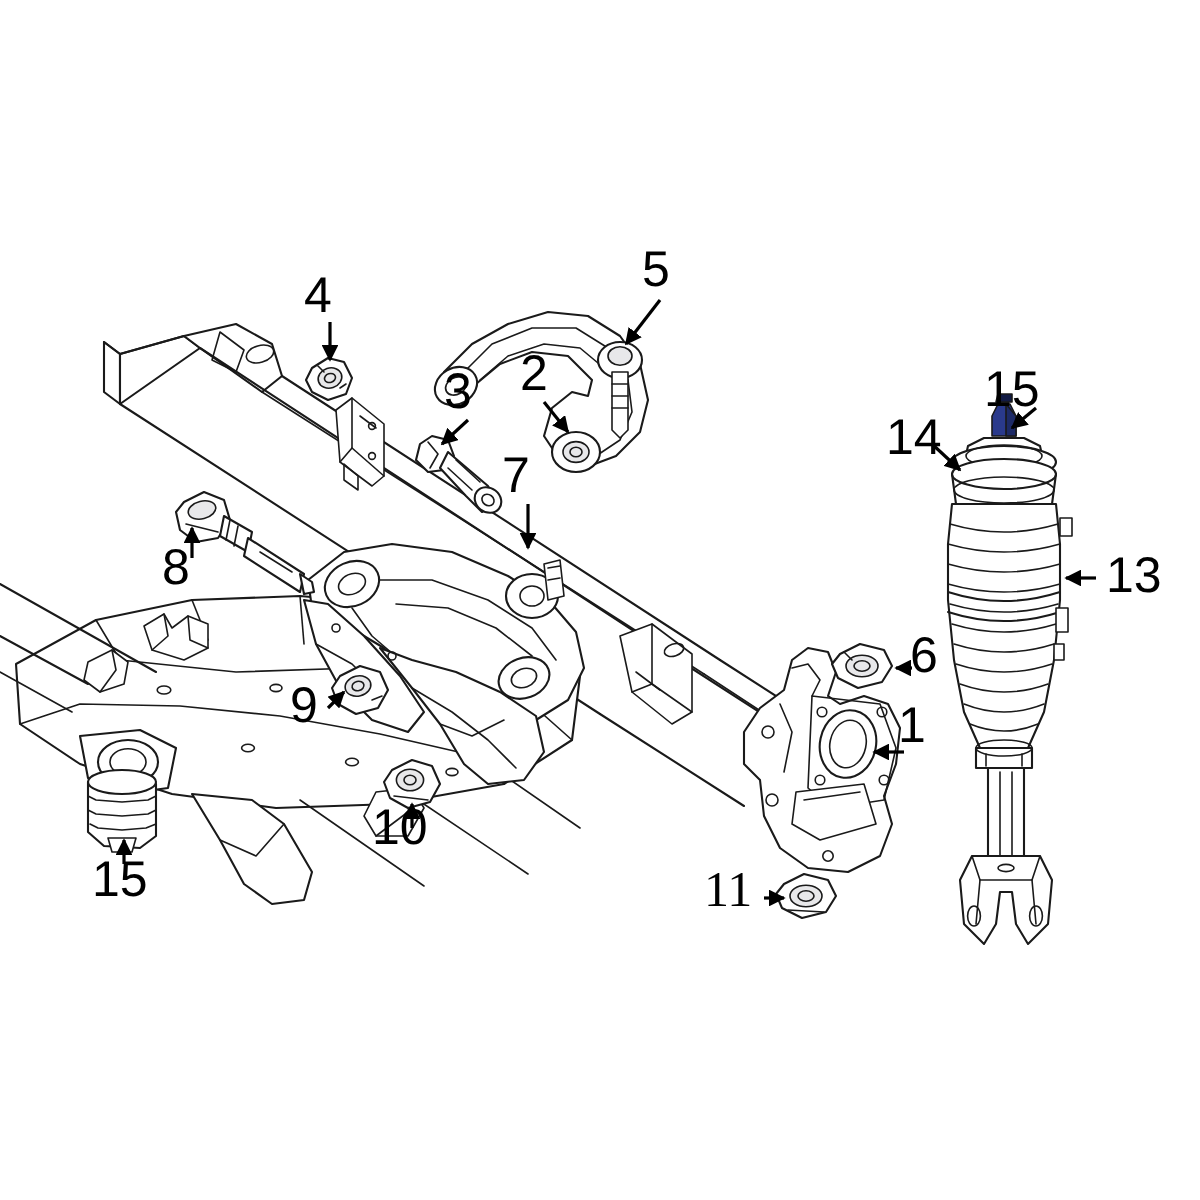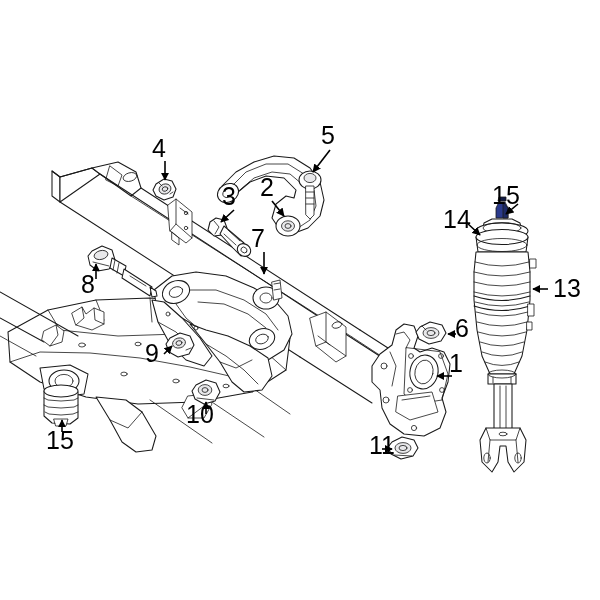--- a/index.html
+++ b/index.html
@@ -426,19 +426,19 @@
   <div class="callout-num" style="left:449px; top:351px;">1</div>
   <div class="callout-num" style="left:260px; top:175px;">2</div>
   <div class="callout-num" style="left:222px; top:184px;">3</div>
   <div class="callout-num" style="left:152px; top:136px;">4</div>
   <div class="callout-num" style="left:321px; top:123px;">5</div>
   <div class="callout-num" style="left:455px; top:316px;">6</div>
   <div class="callout-num" style="left:251px; top:226px;">7</div>
   <div class="callout-num" style="left:81px; top:272px;">8</div>
   <div class="callout-num" style="left:145px; top:341px;">9</div>
   <div class="callout-num" style="left:186px; top:402px;">10</div>
-  <div class="callout-num" style="left:369px; top:433px;">11</div>
+  <div class="callout-num" style="left:352px; top:433px;font-family:Liberation Serif, serif;">11</div>
   <div class="callout-num" style="left:46px; top:428px;">15</div>
   <div class="callout-num" style="left:553px; top:276px;text-align:right;">13</div>
   <div class="callout-num" style="left:443px; top:207px;">14</div>
   <div class="callout-num" style="left:492px; top:183px;">15</div>
 
 </div>
 
 </body></html>

